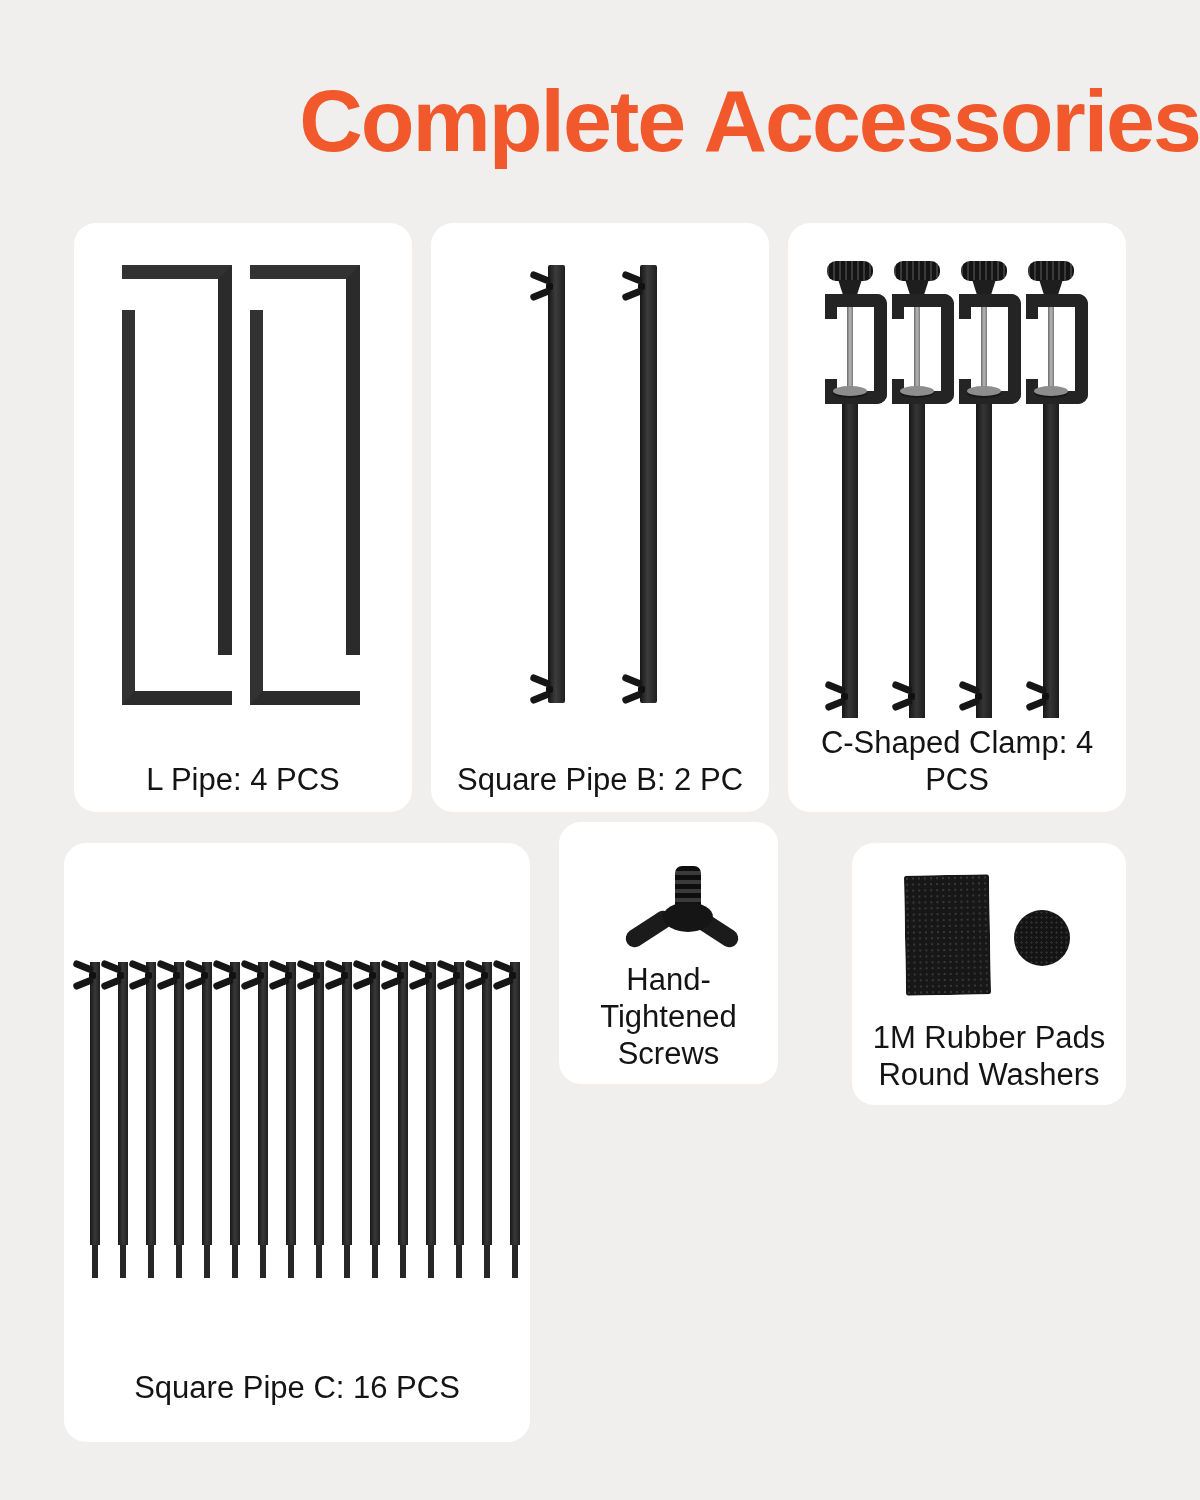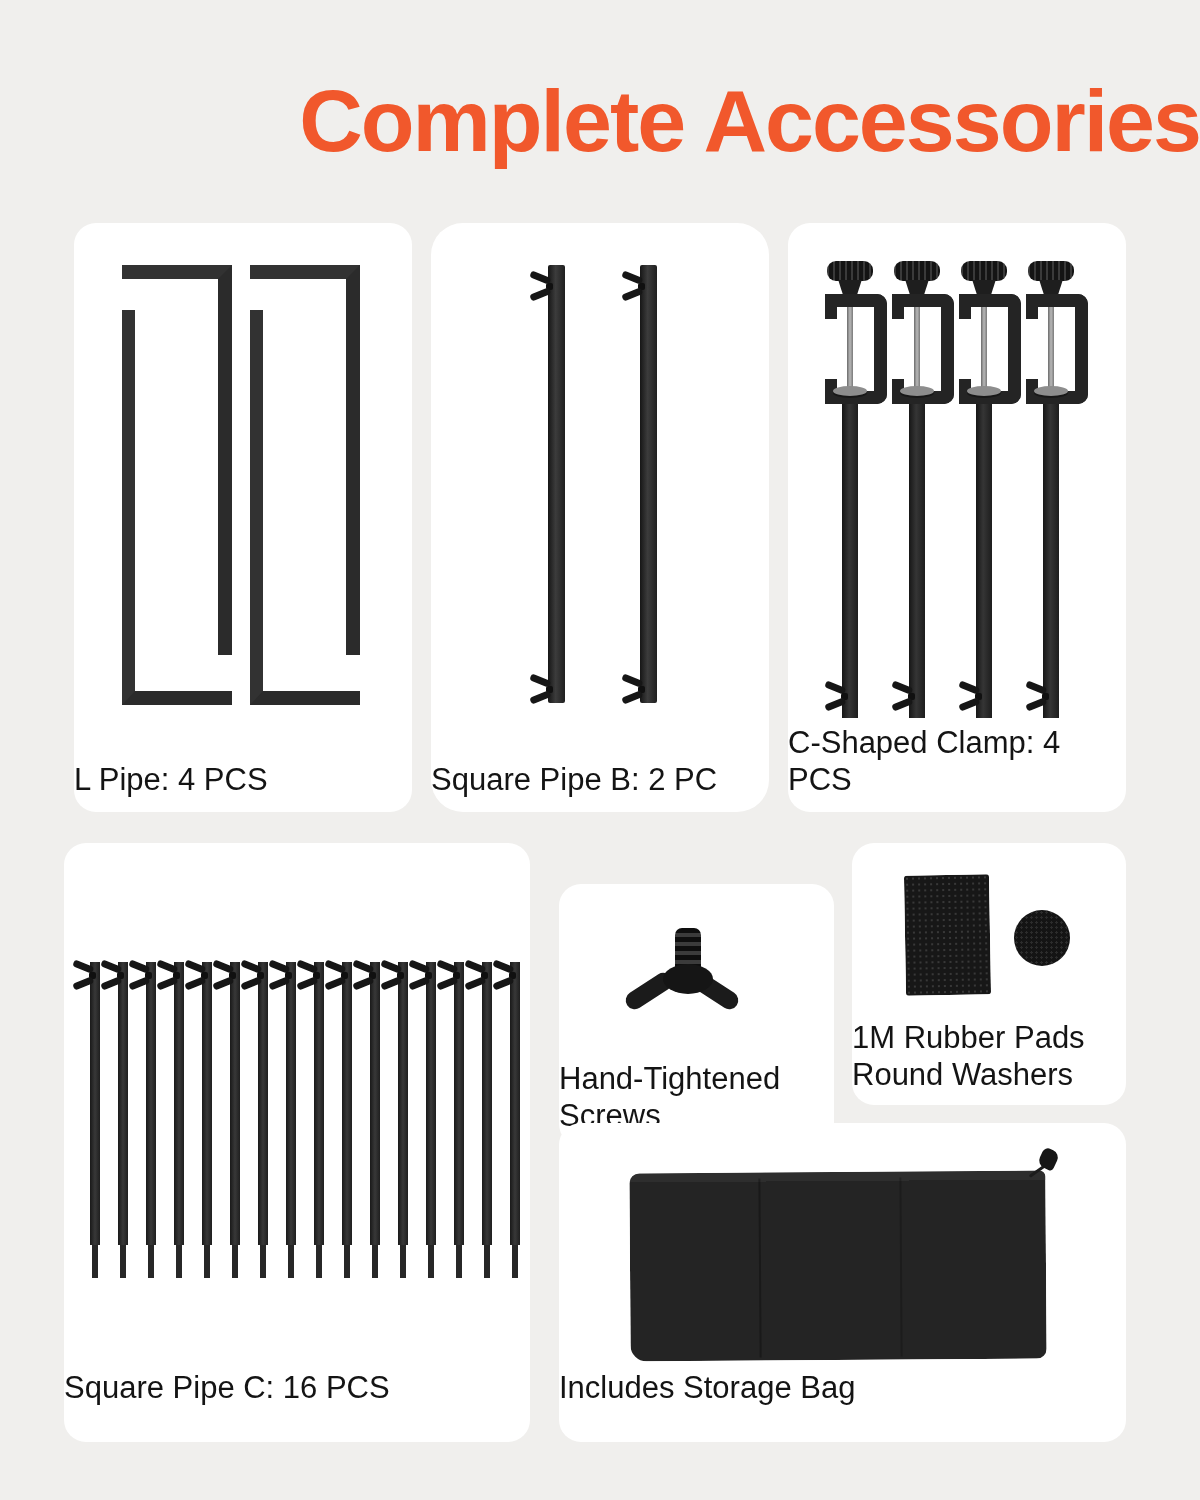--- a/index.html
+++ b/index.html
@@ -1,27 +1,27 @@
 <!DOCTYPE html>
 <html style="--accent: #F1582C;"><head>
 <meta charset="utf-8">
 <style>
   html,body{margin:0;padding:0;}
   .page{position:relative;width:1200px;height:1500px;background:#f0efed;font-family:"Liberation Sans",sans-serif;overflow:hidden;}
   .title{position:absolute;left:0;top:70px;width:100%;margin:0;text-align:right;
          font-size:88px;font-weight:bold;letter-spacing:-2px;color:var(--accent,#F1582C);}
   .card{position:absolute;background:#ffffff;border-radius:22px;overflow:hidden;}
   #card-lpipe{left:74px;top:223px;width:338px;height:589px;}
-  #card-pipeb{left:431px;top:223px;width:338px;height:589px;border-radius:32px;}
+  #card-pipeb{left:431px;top:223px;width:338px;height:589px;}
   #card-clamp{left:788px;top:223px;width:338px;height:589px;}
   #card-pipec{left:64px;top:843px;width:466px;height:599px;}
-  #card-screws{left:559px;top:884px;width:275px;height:262px;}
+  #card-screws{left:559px;top:822px;width:219px;height:262px;}
   #card-pads{left:852px;top:843px;width:274px;height:262px;}
   #card-bag{left:559px;top:1123px;width:567px;height:319px;}
-  .card-label{position:absolute;left:0;right:0;bottom:14px;text-align:left;font-size:31px;
+  .card-label{position:absolute;left:0;right:0;bottom:14px;text-align:center;font-size:31px;
               color:#141414;line-height:37px;white-space:pre-line;}
   #card-pipec .card-label,#card-bag .card-label{bottom:36px;}
   #card-screws .card-label,#card-pads .card-label{bottom:12px;}
   .art{position:absolute;left:0;top:0;right:0;bottom:0;}
 
   
   .lpair{position:absolute;top:42px;width:110px;height:440px;}
   .lp-a{position:absolute;left:0;top:0;width:110px;height:390px;box-sizing:border-box;
         border-top:14px solid #323232;border-right:14px solid #2b2b2b;}
   .lp-b{position:absolute;left:0;top:45px;width:110px;height:395px;box-sizing:border-box;
@@ -262,21 +262,13 @@
 
   <div class="card" id="card-pads">
     <div class="art">
       <div class="pad-square"></div>
       <div class="pad-circle"></div>
     </div>
     <div class="card-label">1M Rubber Pads
 Round Washers</div>
   </div>
 
-  <div class="card" id="card-bag">
-    <div class="art">
-      <div class="bag-body"></div>
-      <div class="bag-string"></div>
-      <div class="bag-knot"></div>
-    </div>
-    <div class="card-label">Includes Storage Bag</div>
-  </div>
 </div>
 
 </body></html>

